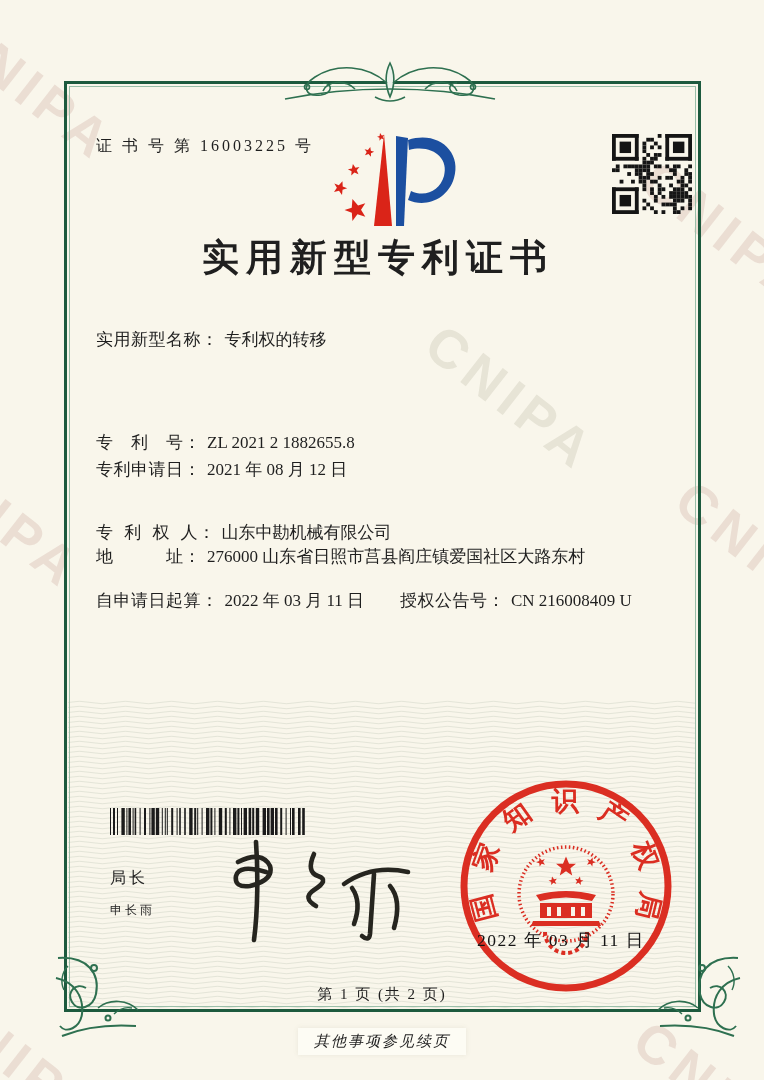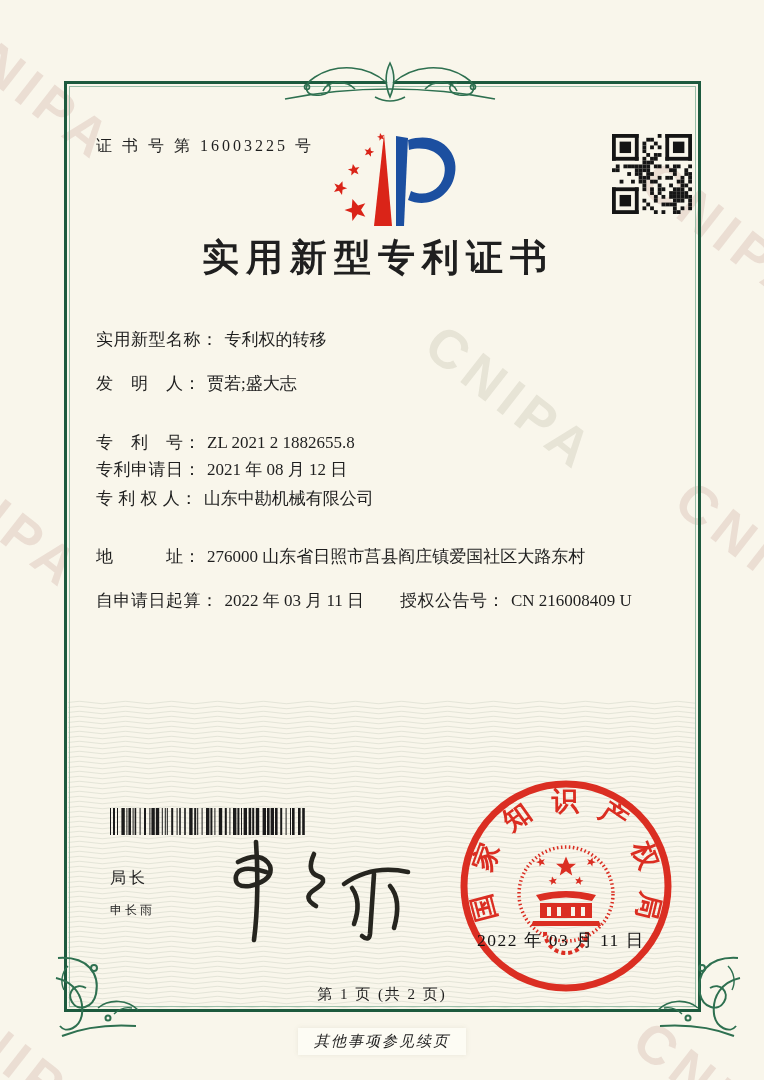--- a/index.html
+++ b/index.html
@@ -262,30 +262,27 @@
       <rect x="52" y="80" w="0" width="4" height="4" fill="#151515"></rect>
       <rect x="64" y="80" w="0" width="4" height="4" fill="#151515"></rect>
       <rect x="68" y="80" w="0" width="4" height="4" fill="#151515"></rect>
     </svg>
 
   <div class="title">实用新型专利证书</div>
 
   <div class="field-row" style="top:328px;">
     <span class="flabel">实用新型名称：</span><span class="fvalue">专利权的转移</span>
   </div>
-  <div class="field-row" style="top:372px;">
-    <span class="flabel">发　明　人：</span><span class="fvalue">贾若;盛大志</span>
-  </div>
   <div class="field-row" style="top:415px;margin-top:16px;">
     <span class="flabel">专　利　号：</span><span class="fvalue">ZL 2021 2 1882655.8</span>
   </div>
   <div class="field-row" style="top:458px;">
     <span class="flabel">专利申请日：</span><span class="fvalue">2021 年 08 月 12 日</span>
   </div>
-  <div class="field-row" style="top:487px;">
+  <div class="field-row" style="top:522px;font-family:Liberation Mono, monospace;">
     <span class="flabel">专 利 权 人：</span><span class="fvalue">山东中勘机械有限公司</span>
   </div>
   <div class="field-row" style="top:545px;">
     <span class="flabel">地　　　址：</span><span class="fvalue">276000 山东省日照市莒县阎庄镇爱国社区大路东村</span>
   </div>
   <div class="field-row" style="top:589px;">
     <span class="flabel">自申请日起算：</span><span class="fvalue">2022 年 03 月 11 日</span>
     <span class="second-pair">
       <span class="flabel">授权公告号：</span><span class="fvalue">CN 216008409 U</span>
     </span>

